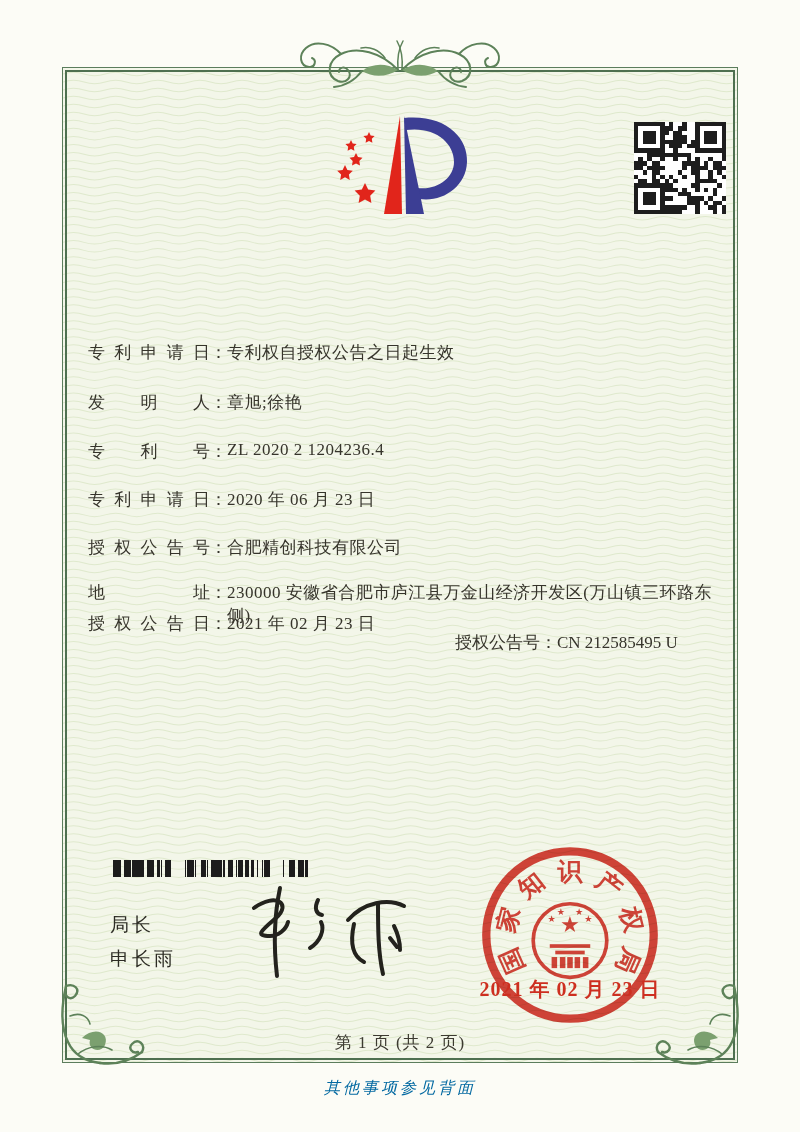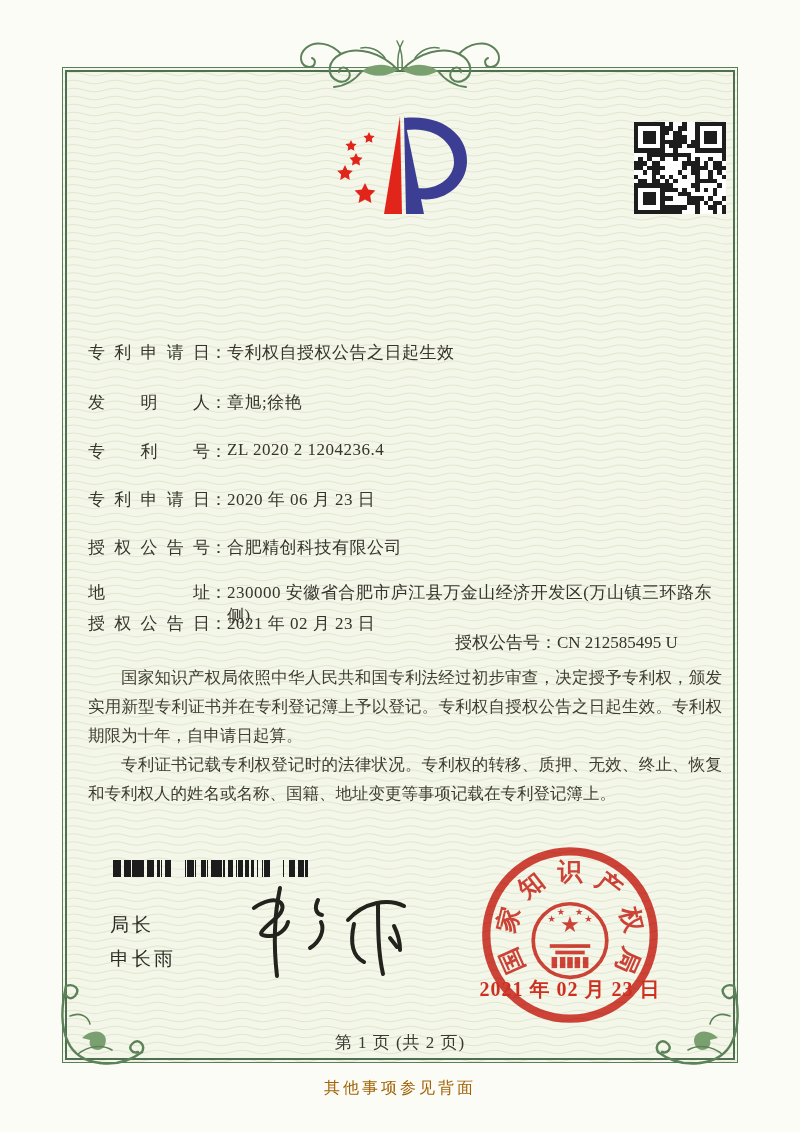--- a/index.html
+++ b/index.html
@@ -86,22 +86,22 @@
     position:absolute;left:460px;top:976px;width:220px;
     text-align:center;font-size:20px;font-weight:bold;
     color:#cd2f20;letter-spacing:1px;
   }
   .page-indicator{
     position:absolute;left:62px;top:1031px;width:676px;
     text-align:center;font-size:17px;color:#3c3a30;letter-spacing:1px;
   }
   .footer-note{
     position:absolute;left:0;top:1078px;width:800px;
-    text-align:center;font-size:16px;
-    color:#a16207;letter-spacing:3px;
+    text-align:center;font-size:16px;font-style:italic;
+    color:#0369a1;letter-spacing:3px;
   }
   .ornament-top{position:absolute;left:285px;top:36px;width:230px;height:62px;}
   .ornament-bl{position:absolute;left:54px;top:982px;width:92px;height:86px;}
   .ornament-br{position:absolute;left:654px;top:982px;width:92px;height:86px;transform:scaleX(-1);}
 </style>
 </head>
 <body>
 
 <div class="page">
 
@@ -466,24 +466,20 @@
         <span class="flabel">地址</span><span class="fcolon">：</span><span class="fvalue">230000 安徽省合肥市庐江县万金山经济开发区(万山镇三环路东侧)</span>
       </div>
       <div class="frow" style="top:612px">
         <span class="flabel">授权公告日</span><span class="fcolon">：</span><span class="fvalue nowrap">2021 年 02 月 23 日</span>
       </div>
       <div class="frow-right" style="top:631px">
         <span>授权公告号</span><span>：</span><span>CN 212585495 U</span>
       </div>
     </div>
 
-    <div class="paras">
-      <p>国家知识产权局依照中华人民共和国专利法经过初步审查，决定授予专利权，颁发实用新型专利证书并在专利登记簿上予以登记。专利权自授权公告之日起生效。专利权期限为十年，自申请日起算。</p>
-      <p>专利证书记载专利权登记时的法律状况。专利权的转移、质押、无效、终止、恢复和专利权人的姓名或名称、国籍、地址变更等事项记载在专利登记簿上。</p>
-    </div>
 
     <div class="barcode" id="barcode">
         <div class="gap" style="width: 1px;"></div>
         <div class="bar" style="width: 2px;"></div>
         <div class="bar" style="width: 1px;"></div>
         <div class="bar" style="width: 1px;"></div>
         <div class="bar" style="width: 1px;"></div>
         <div class="bar" style="width: 1px;"></div>
         <div class="bar" style="width: 2px;"></div>
         <div class="gap" style="width: 3px;"></div>

